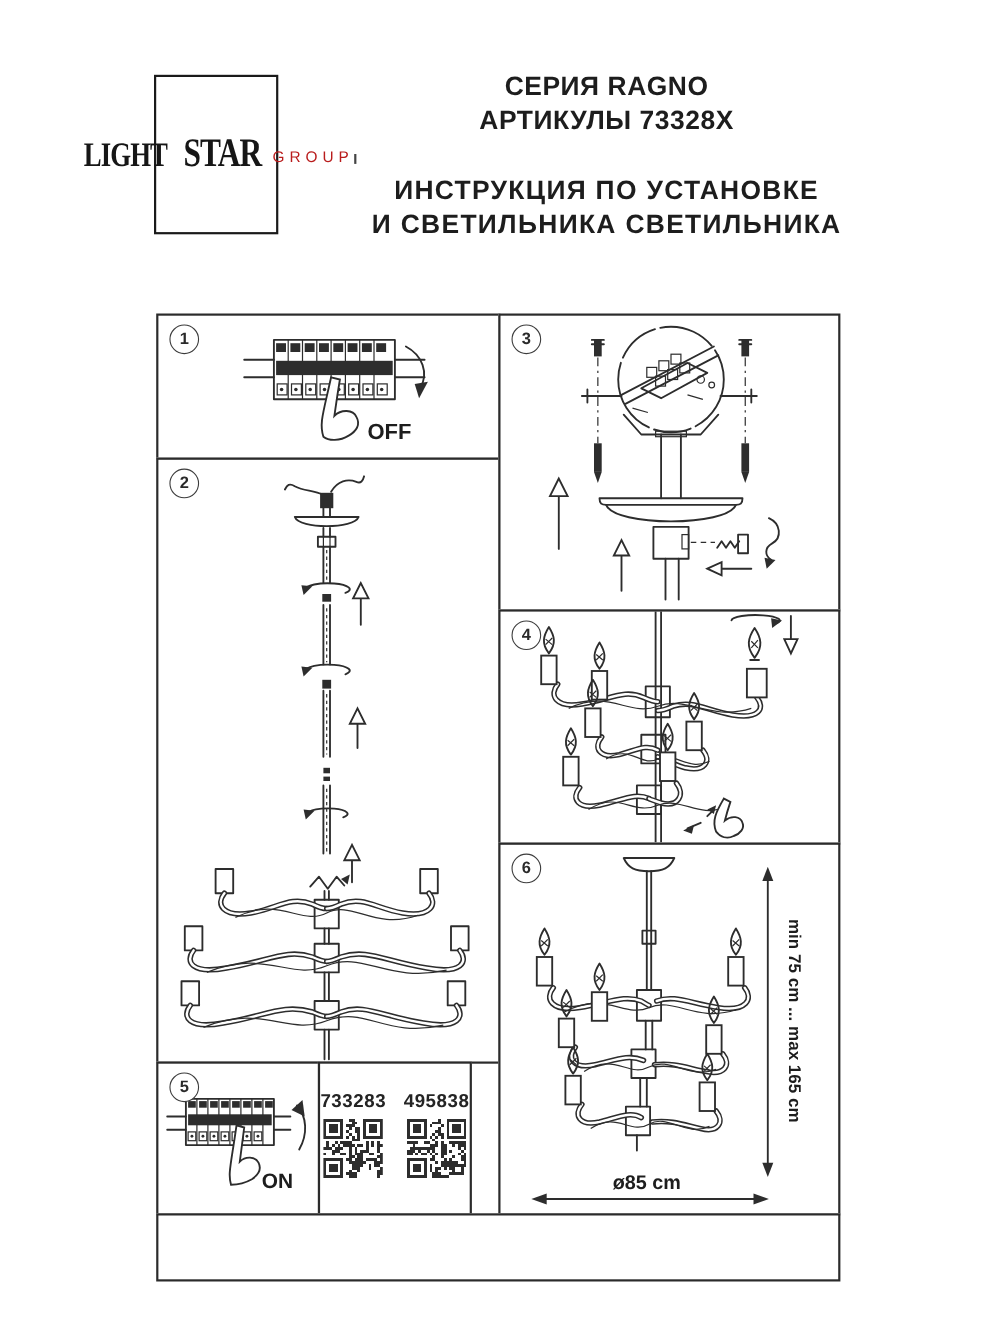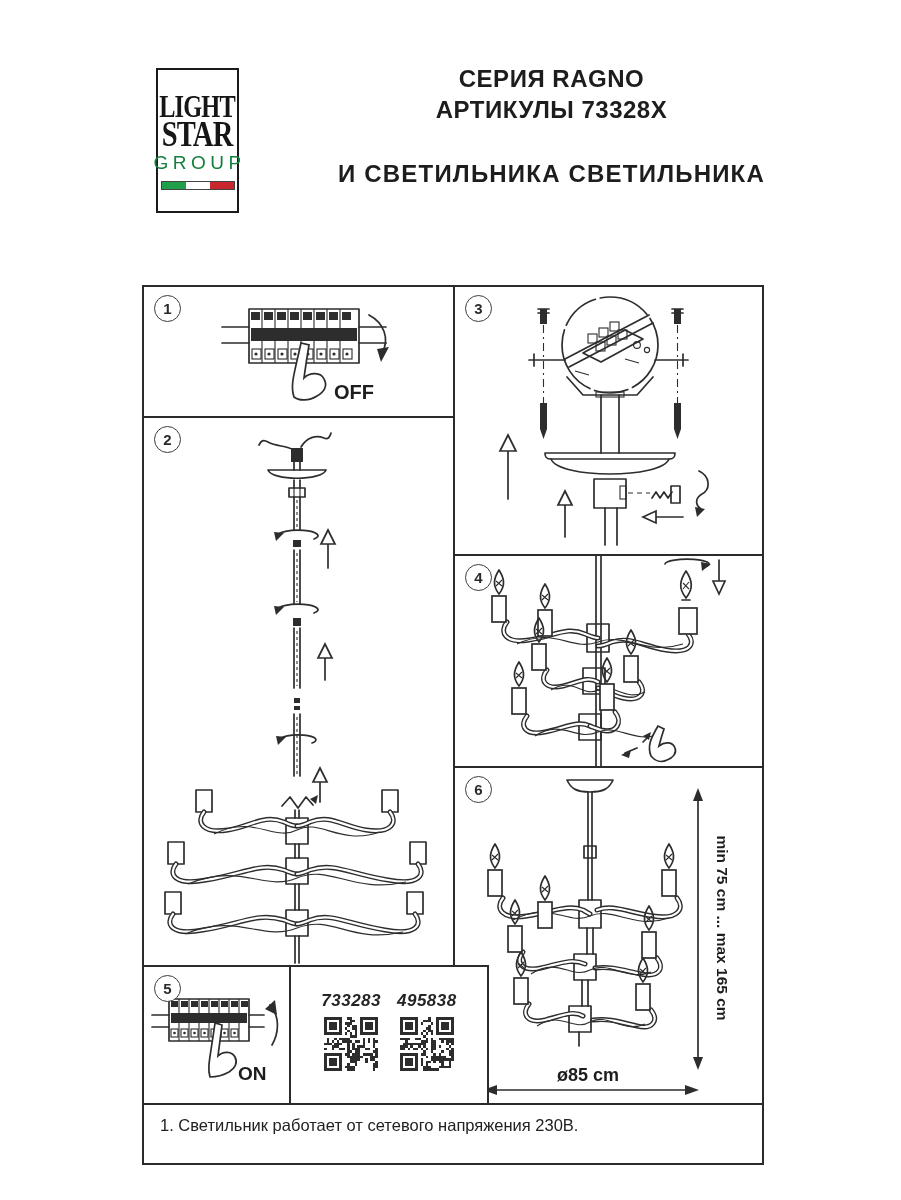--- a/index.html
+++ b/index.html
@@ -4,31 +4,31 @@
 <style>
   html,body{margin:0;padding:0;}
   body{
     width:901px;height:1200px;position:relative;background:#ffffff;
     font-family:"Liberation Sans","DejaVu Sans",sans-serif;color:#1f1f1f;
     overflow:hidden;
   }
   .abs{position:absolute;}
   
   .logo-box{
-    left:156px;top:68px;width:83px;height:145px;
+    left:140px;top:68px;width:113px;height:145px;
     border:2px solid #1a1a1a;box-sizing:border-box;background:#fff;
-    display:flex;flex-direction:column;align-items:center;justify-content:center;
+    display:flex;flex-direction:row;align-items:center;justify-content:center;
   }
   .logo-light,.logo-star{
     font-family:"Liberation Serif","DejaVu Serif",serif;font-weight:bold;color:#161616;
     transform:scale(.84,1.08);line-height:.9;letter-spacing:-1px;
   }
   .logo-light{font-size:29px;margin-top:2px;}
   .logo-star{font-size:34px;}
-  .logo-group{font-size:19px;color:#15803d;letter-spacing:4.5px;margin:3px 0 0 4px;}
+  .logo-group{font-size:14px;color:#b91c1c;letter-spacing:4.5px;margin:3px 0 0 4px;}
   .logo-flag{width:72px;height:7px;display:flex;border:1px solid #444;margin-top:7px;}
   .logo-flag div{flex:1;height:100%;}
   .title-block{
     right:136px;top:63px;text-align:center;font-weight:bold;color:#1d1d1d;
   }
   .title-line{font-size:24px;line-height:31px;letter-spacing:.5px;}
   .title-gap{height:33px;}
   .title-line.wide{letter-spacing:1.2px;}
   
   .panel{
@@ -70,20 +70,21 @@
     <div style="background:#1f9e4b"></div>
     <div style="background:#ffffff"></div>
     <div style="background:#c9272e"></div>
   </div>
 </div>
 
 <div class="abs title-block">
   <div class="title-line">СЕРИЯ RAGNO</div>
   <div class="title-line">АРТИКУЛЫ 73328X</div>
   <div class="title-gap"></div>
+  <div class="title-line wide">ИНСТРУКЦИЯ ПО УСТАНОВКЕ</div>
   <div class="title-line wide">И СВЕТИЛЬНИКА СВЕТИЛЬНИКА</div>
 </div>
 
 <div class="abs panel" style="left:142px;top:285px;width:313px;height:133px;">
   <div class="step-circle">1</div>
   <svg class="draw" viewBox="0 0 309 129">
     <g>
       <path class="ln" d="M78,40 H105 M78,56 H105 M215,40 H242 M215,56 H242"></path>
       <rect class="ln" x="105" y="22" width="110" height="54"></rect>
       <path class="lnthin" d="M118,22 V76 M131,22 V76 M144,22 V76 M157,22 V76 M170,22 V76 M183,22 V76 M196,22 V76"></path>
@@ -439,21 +440,21 @@
       <path class="wht" d="M66,110 C63,100 66,92 71,56 L78,58 C76,74 75,82 74,89 C79,84 88,84 91,90 C94,96 91,101 85,105 C78,109 70,110 66,110 Z"></path>
     </g>
     <g>
       <path class="ln" d="M128,78 C136,64 135,48 126,38"></path>
       <polygon class="fil" points="121,42 131,33 133,48"></polygon>
     </g>
     <text x="94" y="113" font-size="19" font-weight="bold">ON</text>
   </svg>
 </div>
 
-<div class="abs panel" style="left:289px;top:965px;width:200px;height:140px;font-style:italic;">
+<div class="abs panel" style="left:289px;top:965px;width:140px;height:140px;">
   <div class="qr-wrap">
     <div class="qr-col">
       <div class="qr-label">733283</div>
       <svg class="qr-svg" viewBox="0 0 21 21">
           <rect x="0" y="0" width="1" height="1" fill="#2d2d2d"></rect>
           <rect x="1" y="0" width="1" height="1" fill="#2d2d2d"></rect>
           <rect x="2" y="0" width="1" height="1" fill="#2d2d2d"></rect>
           <rect x="3" y="0" width="1" height="1" fill="#2d2d2d"></rect>
           <rect x="4" y="0" width="1" height="1" fill="#2d2d2d"></rect>
           <rect x="5" y="0" width="1" height="1" fill="#2d2d2d"></rect>
@@ -905,14 +906,13 @@
           <rect x="11" y="20" width="1" height="1" fill="#2d2d2d"></rect>
           <rect x="12" y="20" width="1" height="1" fill="#2d2d2d"></rect>
           <rect x="13" y="20" width="1" height="1" fill="#2d2d2d"></rect>
           <rect x="14" y="20" width="1" height="1" fill="#2d2d2d"></rect>
         </svg>
     </div>
   </div>
 </div>
 
 <div class="abs footer-box">
-  <div>1. Светильник работает от сетевого напряжения 230В.</div>
 </div>
 
 </body></html>

